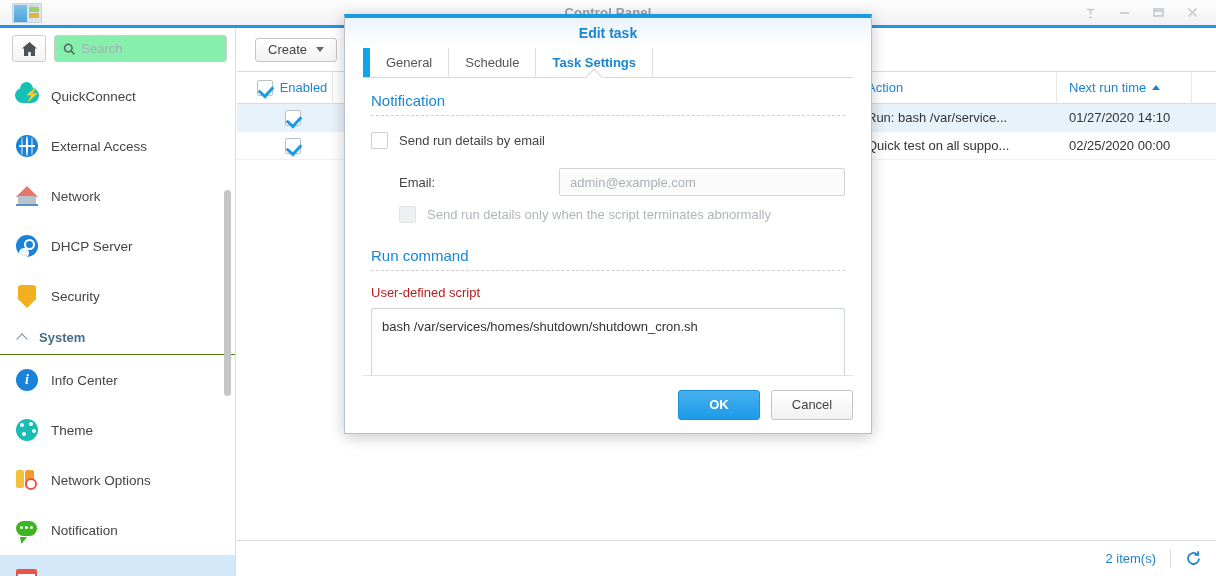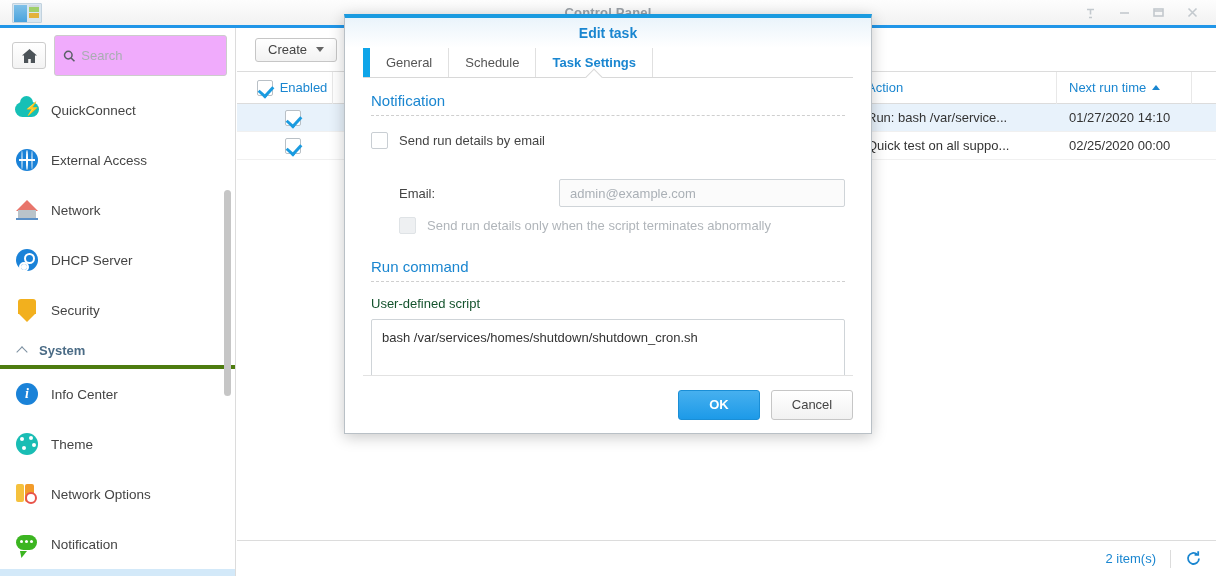--- a/index.html
+++ b/index.html
@@ -52,39 +52,39 @@
     background: #ffffff; border-right: 1px solid #dcdcdc;
     overflow: hidden;
   }
   .sidebar-top { display: flex; align-items: center; padding: 7px 8px 7px 12px; gap: 8px; }
   .home-btn {
     width: 34px; height: 27px; border: 1px solid #ccc; border-radius: 3px;
     background: linear-gradient(to bottom,#fff,#f3f3f3);
     display: flex; align-items: center; justify-content: center; cursor: pointer;
   }
   .search-box {
-    flex: 1; height: 41px; border: 1px solid #ccc; border-radius: 3px; background: #f0abfc;
+    flex: 1; height: 27px; border: 1px solid #ccc; border-radius: 3px; background: #86efac;
     display: flex; align-items: center; padding: 0 8px; gap: 6px; cursor: text;
   }
   .search-box input {
     border: none; outline: none; font-family: inherit; font-size: 13px;
     color: #444; background: transparent; width: 100%; padding: 0;
   }
   .search-box input::placeholder { color: #a8adb2; }
 
   .nav-list { padding-top: 2px; }
   .nav-item {
     display: flex; align-items: center; gap: 11px;
     height: 50px; padding-left: 14px; cursor: pointer; color: #444; font-size: 13.5px;
   }
   .nav-item.selected { background: #d3e9f9; color: #1a86d0; }
   .nav-item .ico { width: 26px; height: 26px; flex: none; position: relative; }
   .nav-group {
     display: flex; align-items: center; gap: 10px; height: 34px; padding-left: 18px;
-    color: #4a6b85; font-weight: bold; font-size: 13px; border-bottom: 4px solid #4d7c0f;
+    color: #4a6b85; font-weight: bold; font-size: 13px; border-bottom: 1px solid #4d7c0f;
     cursor: pointer;
   }
   .chev { width: 11px; height: 11px; position: relative; }
   .chev::before {
     content: ""; position: absolute; left: 0; top: 3px; width: 7px; height: 7px;
     border-left: 1.6px solid #7b8fa0; border-top: 1.6px solid #7b8fa0;
     transform: rotate(45deg);
   }
   .sb-track {
     position: absolute; right: 4px; top: 162px; width: 7px; height: 206px;
@@ -188,36 +188,36 @@
   .dlg-tab.active::after {
     content:""; position:absolute; left:50%; bottom:-6px; transform:translateX(-50%) rotate(45deg);
     width:11px;height:11px;background:#fff;border-left:1px solid #d8d8d8;border-top:1px solid #d8d8d8;
   }
   .dlg-tabline { margin: 0 18px; height: 1px; background: #d8d8d8; }
   .dlg-body { flex: 1; padding: 14px 26px 0 26px; overflow: hidden; }
 
   .sec-title { color: #1a86d0; font-size: 15px; margin-bottom: 6px; }
   .dots { height: 1px; border-top: 1px dashed #cfcfcf; margin-bottom: 16px; }
 
-  .row-cbx { display: flex; align-items: center; gap: 11px; margin-bottom: 30px; }
+  .row-cbx { display: flex; align-items: center; gap: 11px; margin-bottom: 19px; }
   .row-cbx label { font-size: 13px; color: #444; cursor: pointer; }
   .row-cbx.disabled label { color: #b0b5ba; }
   .cbx-dlg { width:17px;height:17px;border:1px solid #c9ced3;background:#fff;border-radius:2px;flex:none;cursor:pointer;}
   .cbx-dlg.dis { background:#eef0f2; border-color:#dfe3e6; cursor:default; }
 
   .row-email { display:flex; align-items:center; margin: 0 0 10px 28px; justify-content: center; }
   .row-email .lbl { width: 160px; font-size: 13px; color: #444; }
   .inp {
     flex: 1; height: 28px; border: 1px solid #cfd4d8; background:#fbfbfb; border-radius: 2px;
     padding: 0 10px; font-family: inherit; font-size: 13px; color: #444; outline: none;
   }
   .inp::placeholder { color: #aab0b6; }
   .row-sub { margin-left: 28px; }
 
-  .field-lbl { font-size: 13px; color: #14532d; margin-bottom: 8px; }
+  .field-lbl { font-size: 13px; color: #b91c1c; margin-bottom: 8px; }
   .txtarea {
     width: 100%; height: 142px; border: 1px solid #cfd4d8; border-radius: 2px;
     padding: 9px 10px; font-family: inherit; font-size: 13px; color: #333;
     resize: none; outline: none; line-height: 18px; background: #fff;
   }
 
   .dlg-foot {
     height: 58px; border-top: 1px solid #e2e2e2; margin: 0 18px;
     display: flex; align-items: center; justify-content: flex-end; gap: 11px;
   }

